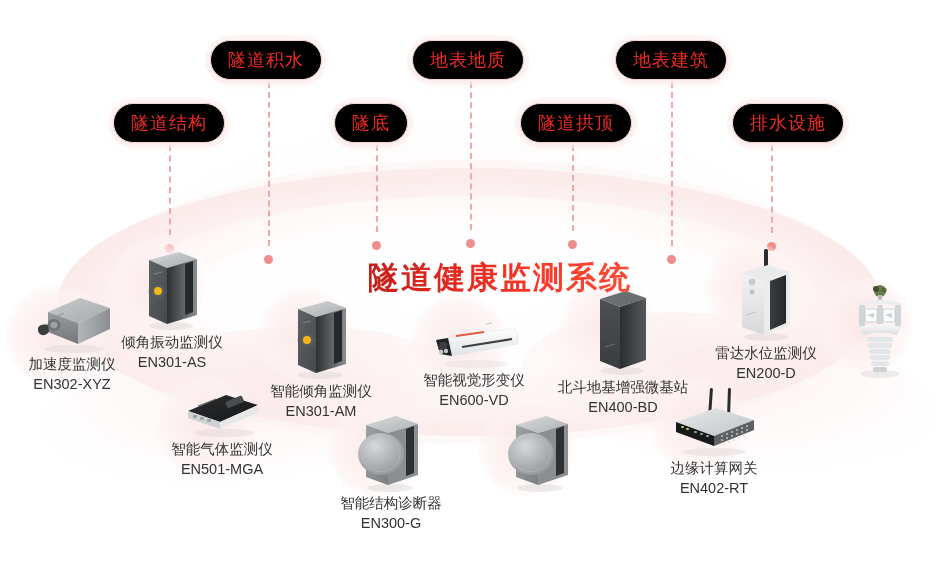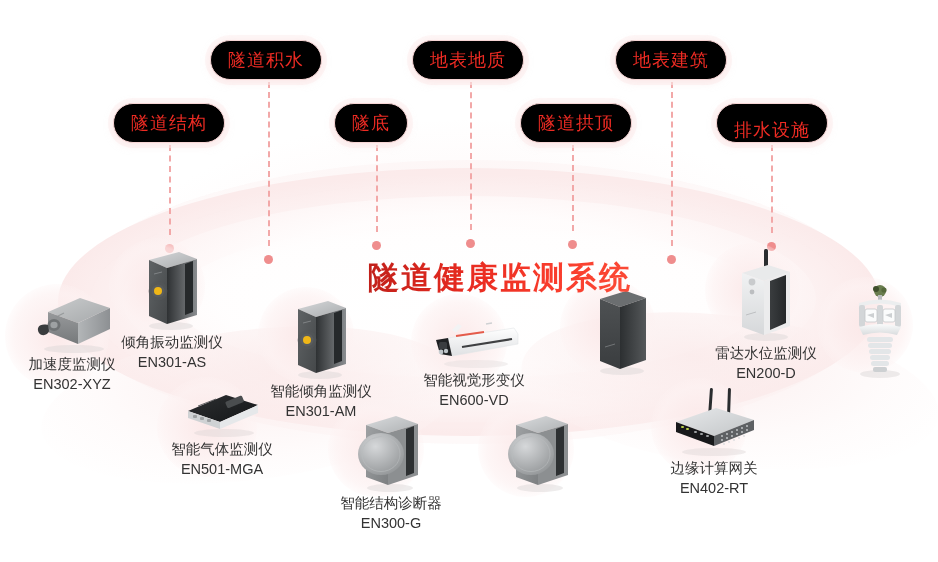--- a/index.html
+++ b/index.html
@@ -205,21 +205,21 @@
       <div class="pill" style="left: 520px; top: 103px;">
         <span>隧道拱顶</span>
       </div>
       <div class="conn" style="left: 671px; top: 82px; height: 164px;"></div>
       <div class="conn-dot" style="left: 667px; top: 255px;"></div>
       <div class="pill" style="left: 615px; top: 40px;">
         <span>地表建筑</span>
       </div>
       <div class="conn" style="left: 771px; top: 145px; height: 88px;"></div>
       <div class="conn-dot" style="left: 767px; top: 242px;"></div>
-      <div class="pill" style="left: 716px; top: 103px; align-items: flex-end;">
+      <div class="pill" style="left: 732px; top: 103px;">
         <span>排水设施</span>
       </div>
     </div>
 
   <div class="center-title" id="center-title" style="left: 368px; top: 257px;">隧道健康监测系统</div>
 
   <div id="device-layer">
       <div class="device" style="left: 72px; top: 292px;">
         <div class="halo" style="width: 104px; height: 104px; left: 18px; top: -8px;"></div>
         <div style="position: relative; z-index: 2;">
@@ -350,20 +350,21 @@
                 <stop offset="1" stop-color="#55585a"></stop>
               </linearGradient>
     </defs>
     <ellipse cx="30" cy="86" rx="22" ry="4" fill="#d9d4d4" opacity=".45"></ellipse>
     <path d="M8 14 L34 6 L54 13 L28 22 Z" fill="#6b6e70"></path>
     <path d="M8 14 L28 22 L28 84 L8 76 Z" fill="url(#tF)"></path>
     <path d="M28 22 L54 13 L54 75 L28 84 Z" fill="url(#tS)"></path>
     <path d="M13 62 L23 59" stroke="#9a9d9f" stroke-width="1" opacity=".55"></path>
   </svg>
         </div>
+        <div class="caption"><span>北斗地基增强微基站</span><span class="model">EN400-BD</span></div>
       </div>
       <div class="device" style="left: 766px; top: 247px;">
         <div class="halo" style="width: 94px; height: 94px; left: 24px; top: -4px;"></div>
         <div style="position: relative; z-index: 2;">
   <svg class="art" width="64" height="96" viewBox="0 0 64 96">
     <defs>
       <linearGradient id="rF" x1="0" y1="0" x2="0" y2="1">
         <stop offset="0" stop-color="#f1f2f3"></stop>
                 <stop offset="1" stop-color="#d6d8da"></stop>
               </linearGradient>

